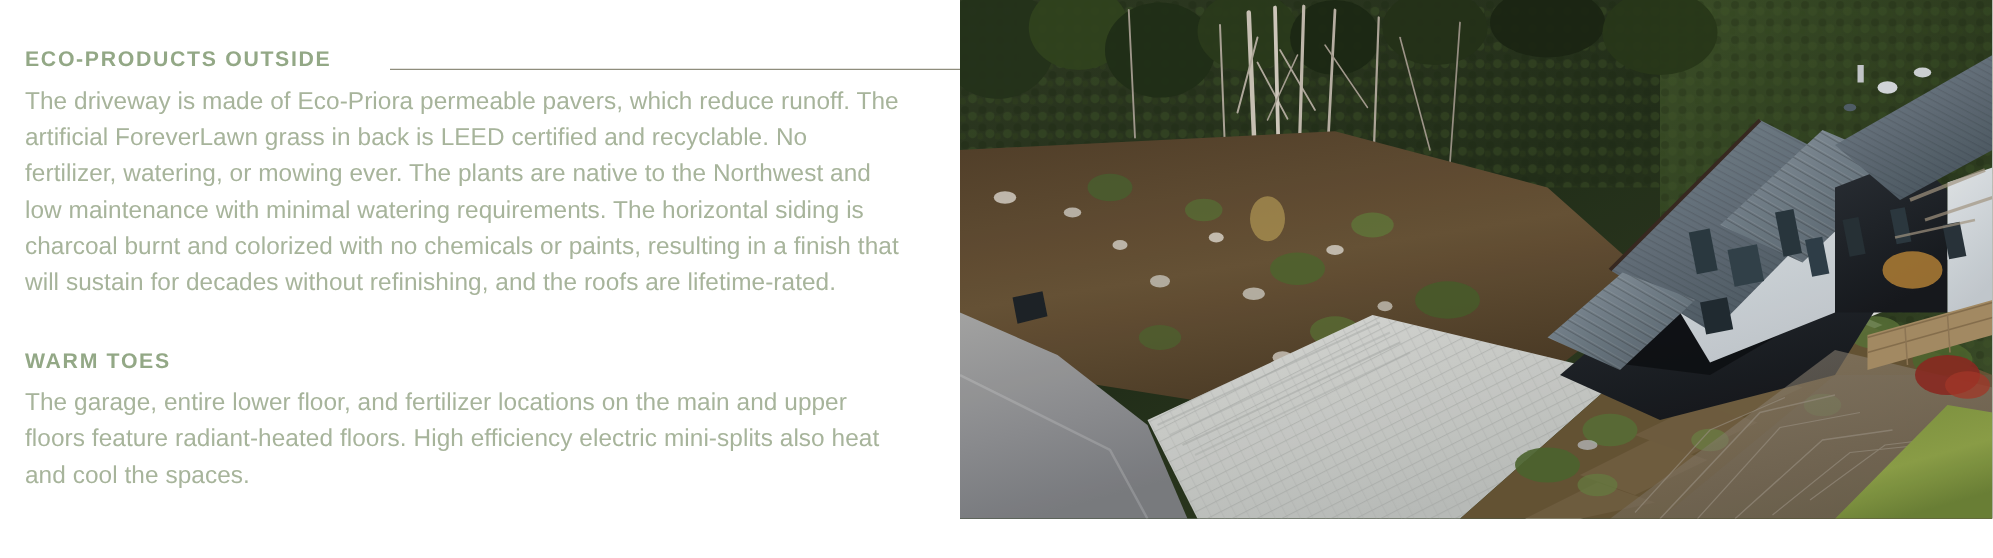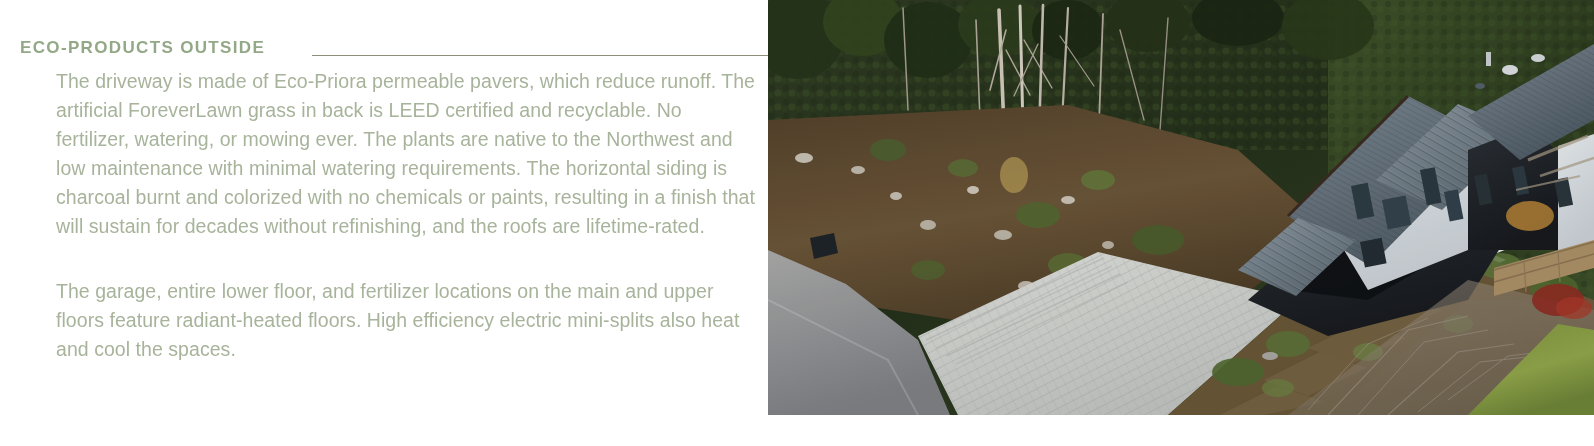--- a/index.html
+++ b/index.html
@@ -41,21 +41,20 @@
     line-height:24px;
   }
 
   .body-text {
     margin-top:7px;
     font-size:19.5px;
     line-height:29px;
     color:#a7b49b;
     letter-spacing:0.05px;
     max-width:700px;
-    margin-left:36px;
   }
 
   
   .connector {
     position:absolute;
     left:312px; top:50px;
     width:550px; height:12px;
     pointer-events:none;
   }
   .connector-line {
@@ -90,20 +89,23 @@
   <div class="text-col">
 
     <div class="section section-eco">
       <div class="heading-row">
         <div class="section-heading">ECO-PRODUCTS OUTSIDE</div>
       </div>
       <div class="body-text">The driveway is made of Eco-Priora permeable pavers, which reduce runoff. The artificial ForeverLawn grass in back is LEED certified and recyclable. No fertilizer, watering, or mowing ever. The plants are native to the Northwest and low maintenance with minimal watering requirements. The horizontal siding is charcoal burnt and colorized with no chemicals or paints, resulting in a finish that will sustain for decades without refinishing, and the roofs are lifetime-rated.</div>
     </div>
 
     <div class="section section-warm">
+      <div class="heading-row">
+        <div class="section-heading">WARM TOES</div>
+      </div>
       <div class="body-text">The garage, entire lower floor, and fertilizer locations on the main and upper floors feature radiant-heated floors. High efficiency electric mini-splits also heat and cool the spaces.</div>
     </div>
 
   </div>
 
   <div class="connector">
     <div class="connector-line"></div>
     <div class="connector-dot"></div>
   </div>
 

